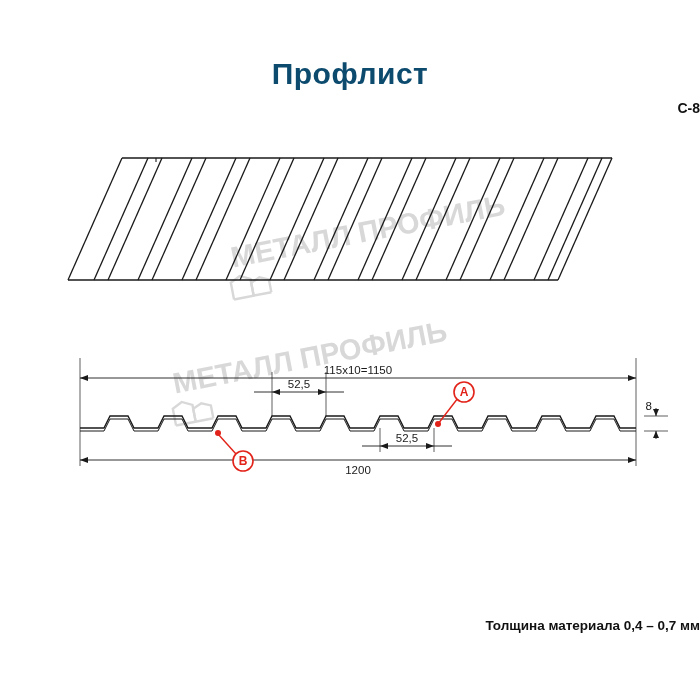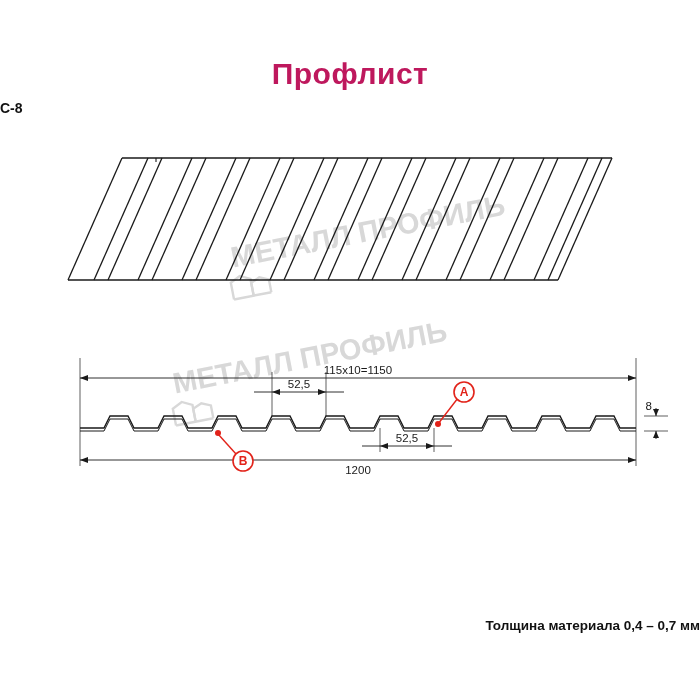--- a/index.html
+++ b/index.html
@@ -22,28 +22,28 @@
   }
   .title {
     position: absolute;
     top: 57px;
     left: 0;
     width: 700px;
     text-align: center;
     font-size: 30px;
     font-weight: bold;
     letter-spacing: 0.5px;
-    color: #be185d;
+    color: #0c4a6e;
   }
   .subtitle {
     position: absolute;
     top: 100px;
     left: 0;
     width: 700px;
-    text-align: left;
+    text-align: right;
     font-size: 14px;
     font-weight: bold;
     color: #111111;
   }
   .footnote {
     position: absolute;
     top: 618px;
     left: 0;
     width: 700px;
     text-align: right;

